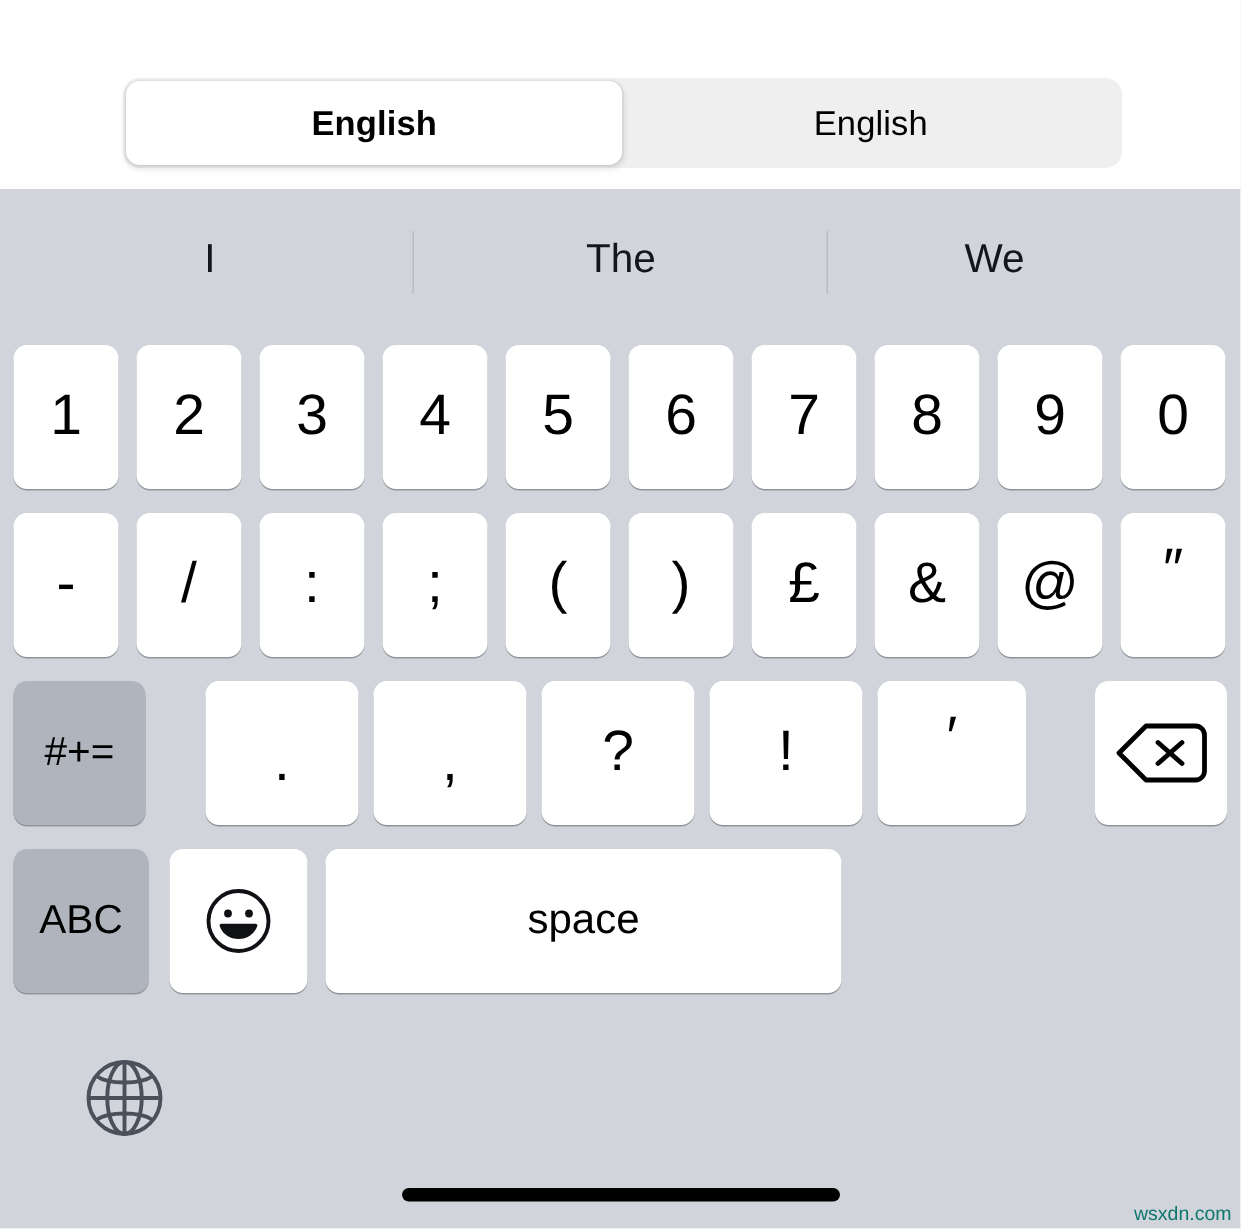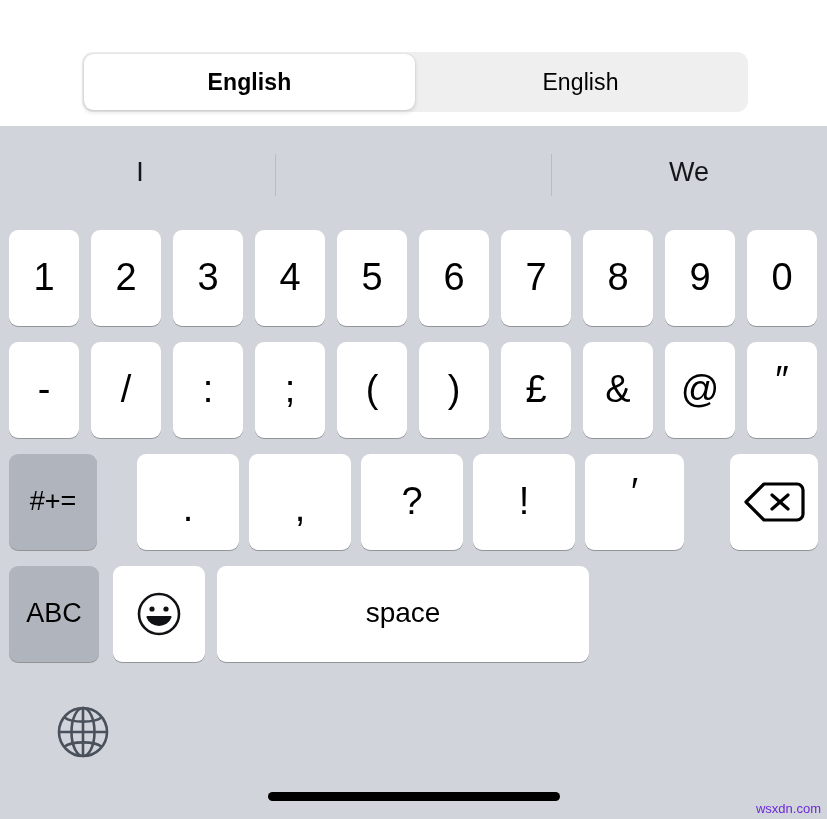--- a/index.html
+++ b/index.html
@@ -76,21 +76,21 @@
     height: 92px;
     display: flex;
     align-items: center;
     justify-content: center;
     font-size: 27px;
     color: #14161a;
   }
 
   #suggestion-0 { left: 5px;   width: 270px; }
   #suggestion-1 { left: 277px; width: 274px; }
-  #suggestion-2 { left: 553px; width: 272px; }
+  #suggestion-2 { left: 527px; width: 272px; }
 
   .sug-divider {
     position: absolute;
     top: 28px;
     width: 1px; height: 42px;
     background: #b8bcc4;
   }
   #sug-divider-0 { left: 275px; }
   #sug-divider-1 { left: 551px; }
 
@@ -152,21 +152,21 @@
     width: 292px; height: 9px;
     background: #000000;
     border-radius: 5px;
   }
 
   
   #watermark {
     position: absolute;
     right: 6px; bottom: 3px;
     font-size: 13px;
-    color: #6d28d9;
+    color: #0f766e;
     font-family: "Liberation Sans", sans-serif;
   }
 </style>
 </head>
 <body>
 
 <div id="screen">
 
   <div id="top-bar">
     <div id="segmented-control">
@@ -179,20 +179,23 @@
     </div>
   </div>
 
   <div id="keyboard">
 
     <div id="suggestion-bar">
       <div class="suggestion" id="suggestion-0">
         <span>I</span>
       </div>
       <div class="sug-divider" id="sug-divider-0"></div>
+      <div class="suggestion" id="suggestion-1">
+        <span>The</span>
+      </div>
       <div class="sug-divider" id="sug-divider-1"></div>
       <div class="suggestion" id="suggestion-2">
         <span>We</span>
       </div>
     </div>
 
     <div class="key-row" id="row-numbers">
         <div class="key" style="left: 9px; width: 70px;">
           <span class="glyph">1</span>
         </div>
@@ -291,21 +294,21 @@
           <span class="glyph">ABC</span>
         </div>
         <div class="key" style="left: 113px; width: 92px;">
           <svg width="52" height="52" viewBox="0 0 52 52" aria-hidden="true">
             <circle cx="26" cy="26" r="20" fill="none" stroke="#101114" stroke-width="2.6"></circle>
             <circle cx="19" cy="21" r="2.6" fill="#101114"></circle>
             <circle cx="33" cy="21" r="2.6" fill="#101114"></circle>
             <path d="M14.5 29 C18 39.5, 34 39.5, 37.5 29 Z" fill="#101114" stroke="#101114" stroke-width="2.2" stroke-linejoin="round"></path>
           </svg>
         </div>
-        <div class="key space" style="left: 217px; width: 372px;">
+        <div class="key space" style="left: 217px; width: 344px;">
           <span class="glyph">space</span>
         </div>
       </div>
 
     <div id="globe-key">
       <svg width="56" height="56" viewBox="0 0 56 56" aria-hidden="true">
         <g fill="none" stroke="#4b515b" stroke-width="2.6">
           <circle cx="28" cy="28" r="24"></circle>
           <ellipse cx="28" cy="28" rx="11.5" ry="24"></ellipse>
           <line x1="4" y1="28" x2="52" y2="28"></line>

